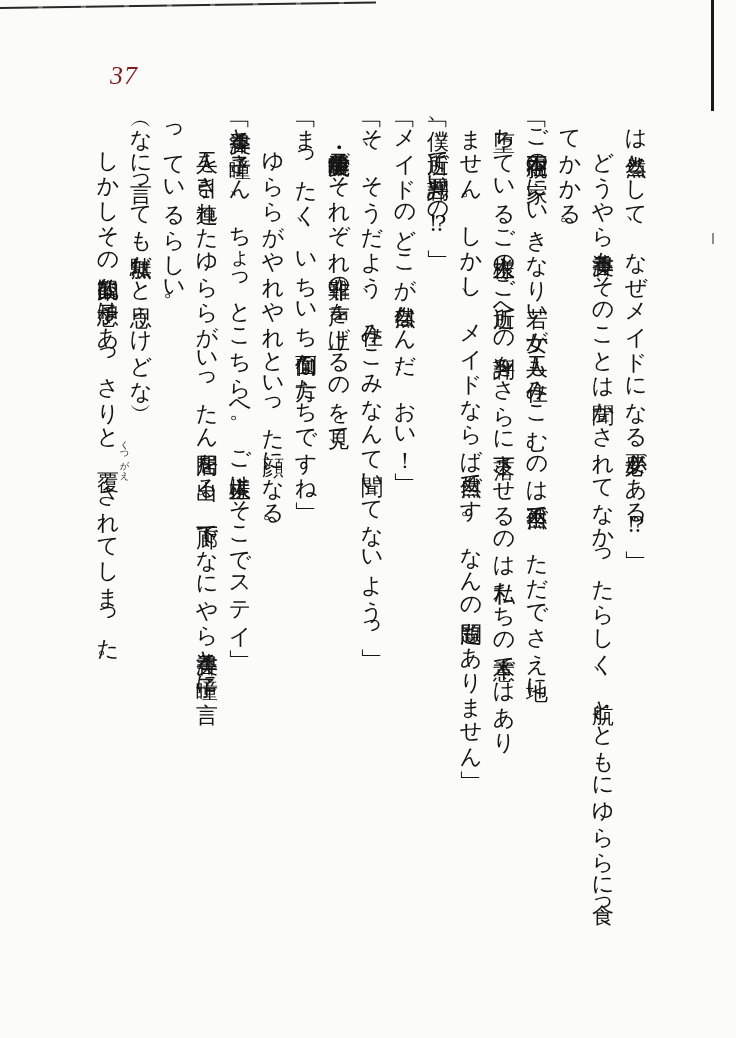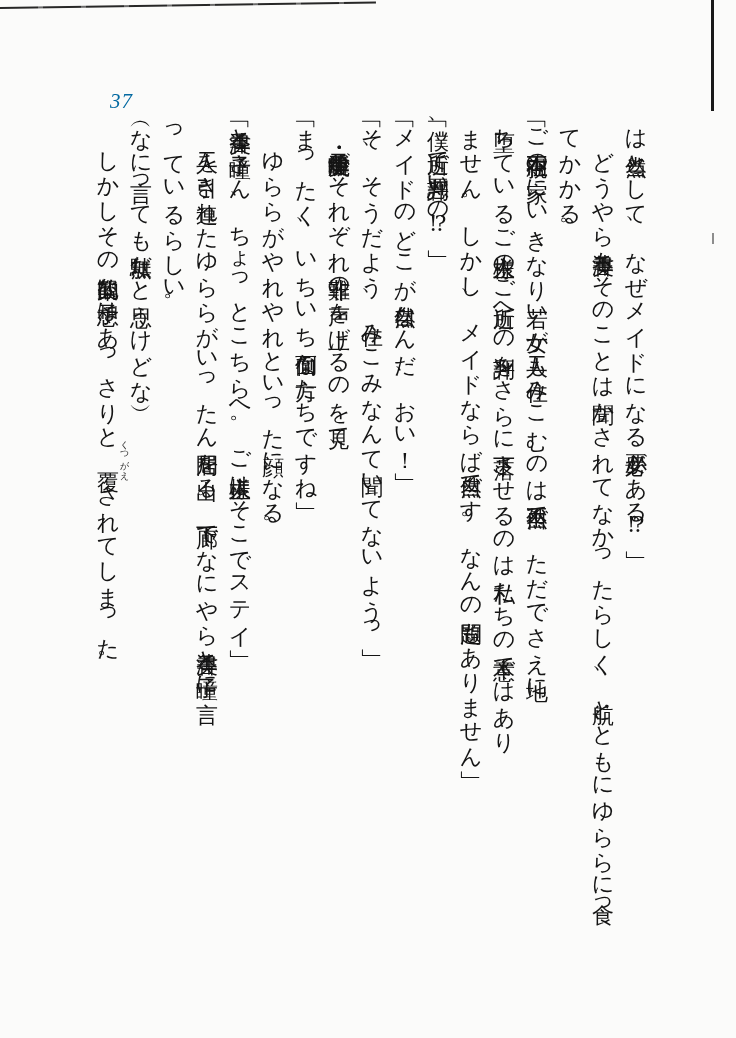--- a/index.html
+++ b/index.html
@@ -15,25 +15,24 @@
     font-family: "Liberation Serif", "DejaVu Serif", serif;
   }
   .page {
     position: absolute;
     inset: 0;
   }
   .page-number {
     position: absolute;
     left: 110px;
     top: 61px;
-    font-size: 21px;
+    font-size: 26px;
     font-style: italic;
-    color: #0369a1;
+    color: #7f1d1d;
     letter-spacing: 1px;
-    margin-top: 28px;
   }
   .text-block {
     position: absolute;
     top: 0;
     left: 0;
     width: 736px;
     height: 1038px;
   }
   p.tcol {
     position: absolute;

